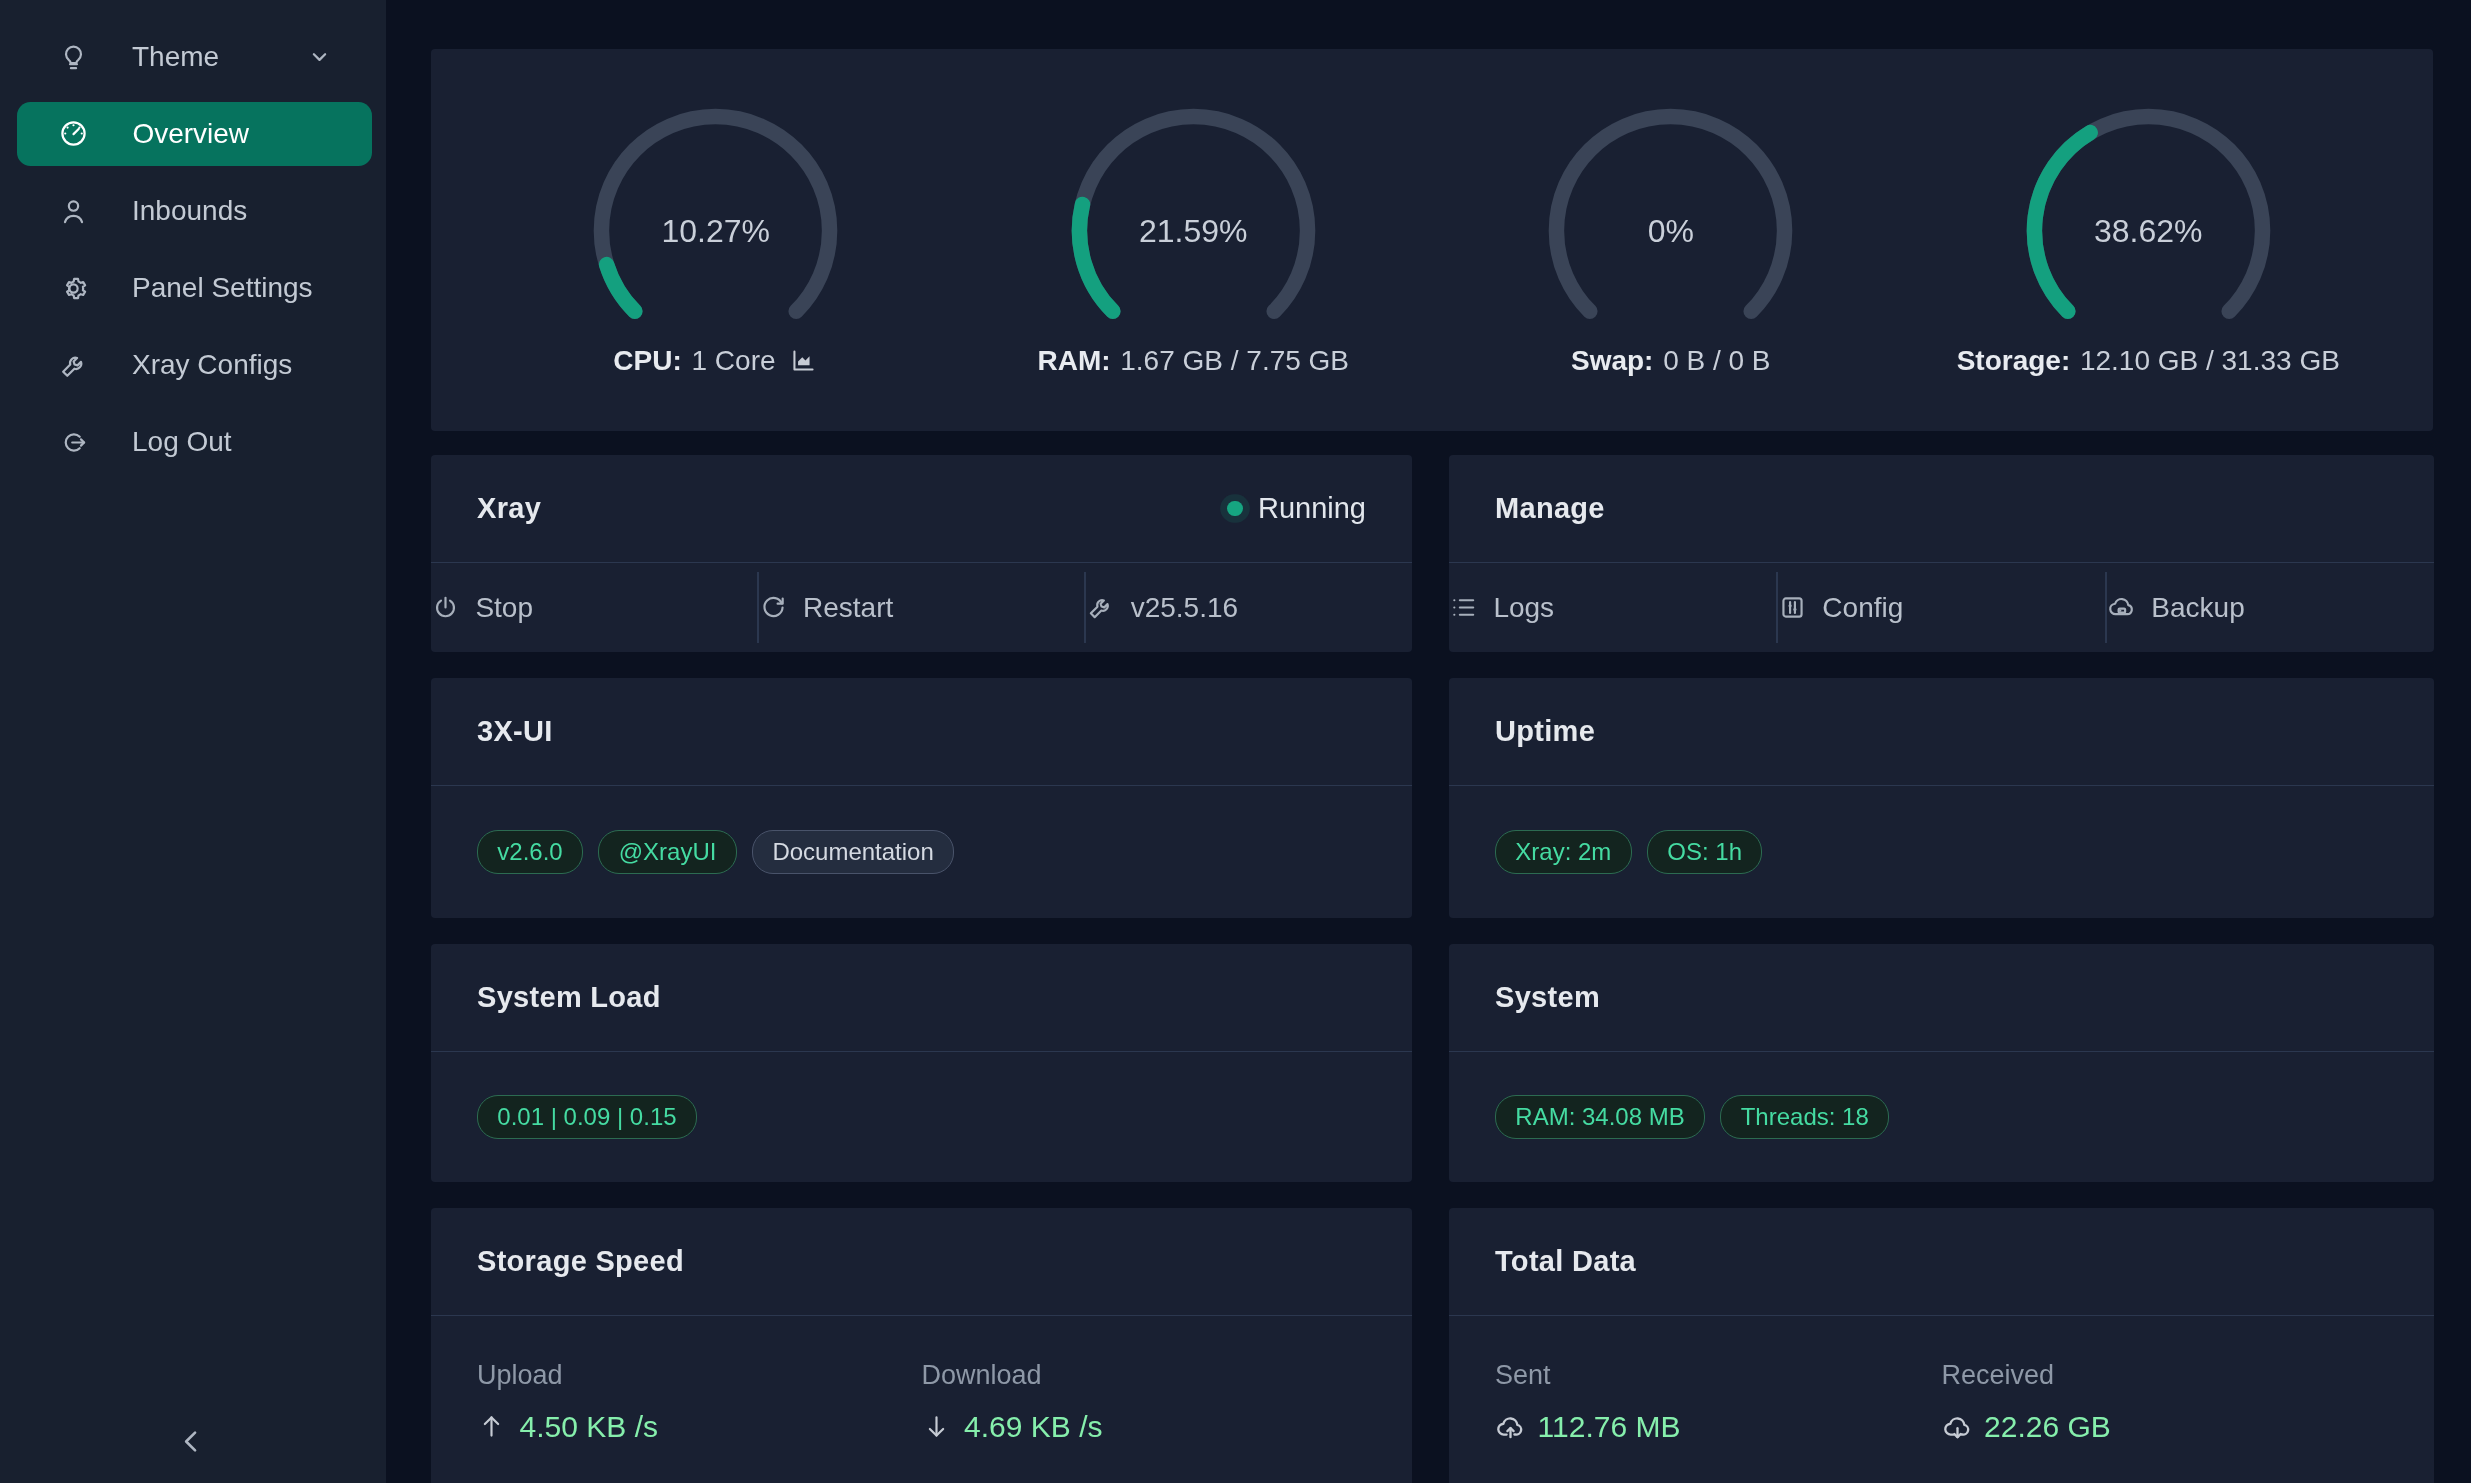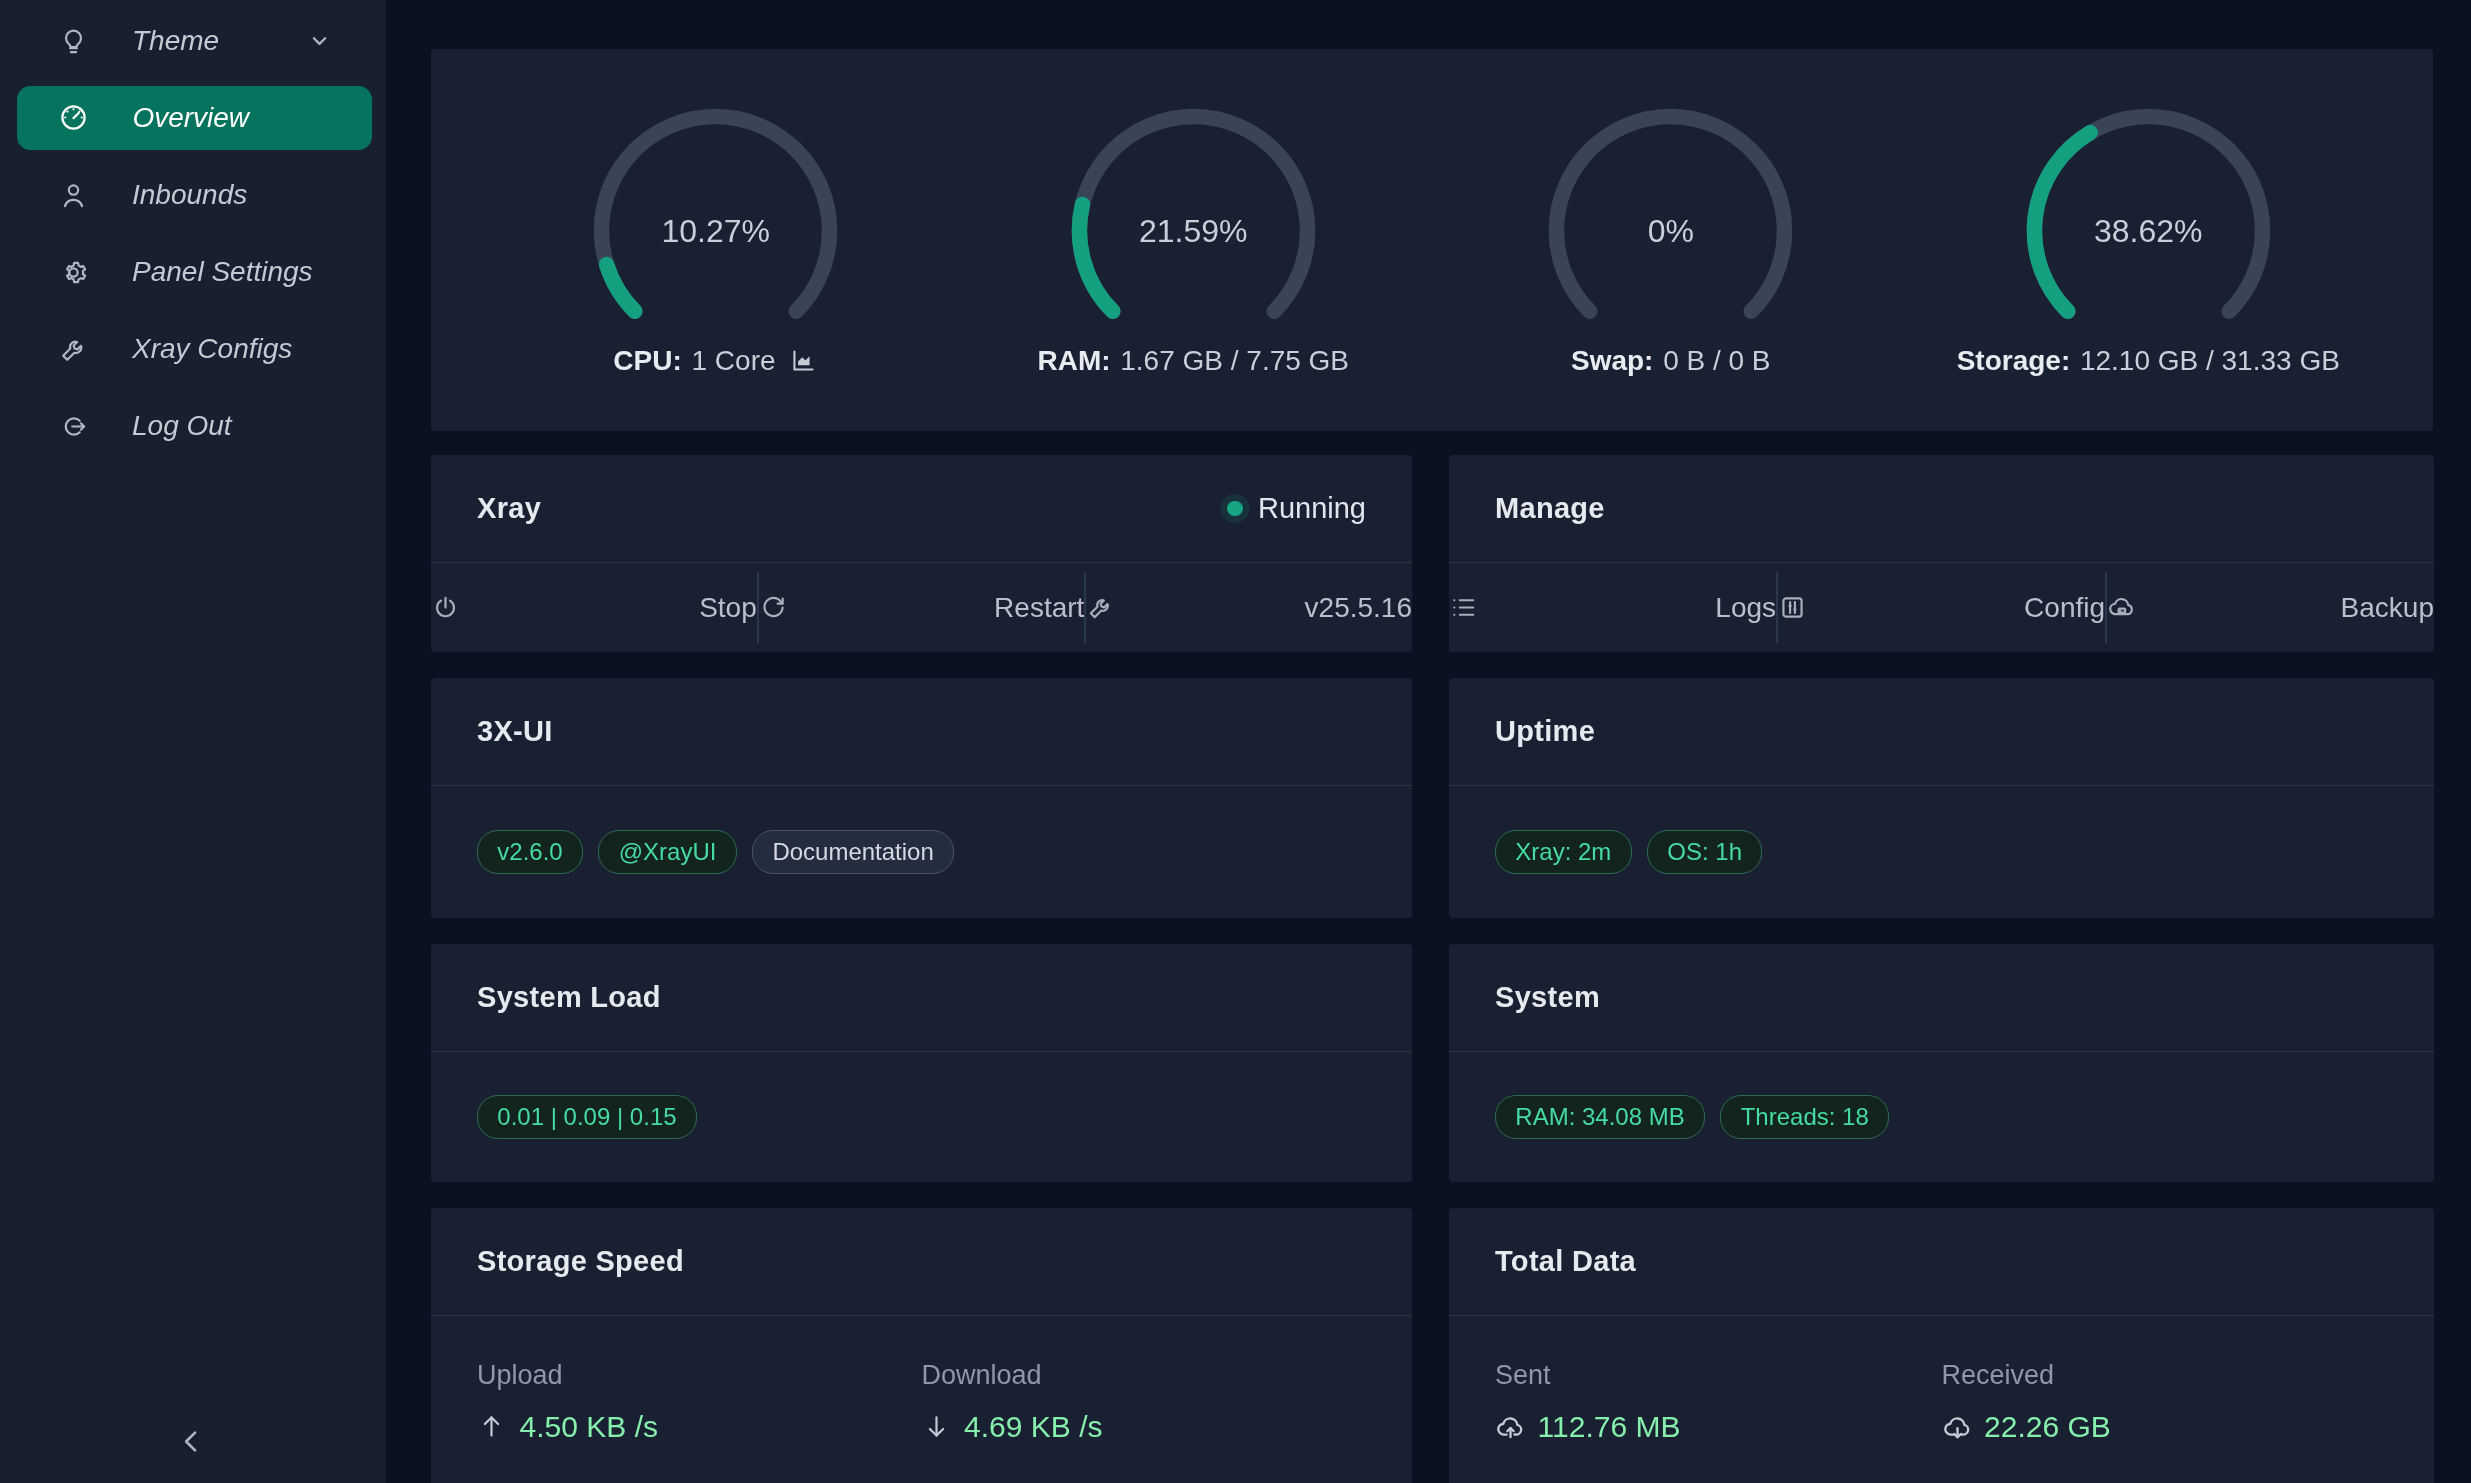--- a/index.html
+++ b/index.html
@@ -7,21 +7,21 @@
   body {
     background:#0b1120;
     font-family:"Liberation Sans", sans-serif;
     color:#cfd5de;
     -webkit-font-smoothing:antialiased;
   }
 
   
   .sidebar {
     position:absolute; left:0; top:0; width:386px; height:1483px;
-    background:#18202f; padding-top:2px;font-style:italic;
+    background:#18202f; padding-top:18px;
   }
   .side-item {
     height:77px; display:flex; align-items:center;
     padding-left:58px; gap:43px; color:#c3cad4; font-size:28px; cursor:pointer;
     position:relative;
   }
   .side-item .ic { width:31px; height:31px; flex:0 0 31px; color:#aeb6c2; display:flex; }
   .side-item.active {
     background:#06735e; color:#ffffff; border-radius:13.5px;
     margin:6.8px 14.5px 6.8px 17.4px; height:64px; padding-left:41px;
@@ -65,21 +65,21 @@
   
   .status { display:flex; align-items:center; gap:15.4px; font-size:29px; color:#e2e6ec; }
   .status-dot {
     width:15.4px; height:15.4px; border-radius:50%; background:#16a581;
     box-shadow:0 0 0 6.8px rgba(20,160,127,.14);
   }
 
   
   .actions { display:flex; width:100%; height:100%; align-items:center; padding:0; }
   .action {
-    flex:1; display:flex; align-items:center; justify-content:space-between; gap:15.4px;
+    flex:1; display:flex; align-items:center; justify-content:flex-start; gap:15.4px;
     font-size:28px; color:#b9c0cb; cursor:pointer; height:100%;
   }
   .action .ic { width:29px; height:29px; color:#a7afbb; display:flex; }
   .vsep { width:1.9px; height:71px; background:#2b374f; align-self:center; }
   .actions-body { padding:0; }
 
   
   .tagrow { display:flex; gap:15.4px; }
   .tag {
     font-size:24px; padding:6.8px 19.3px; border-radius:21px; white-space:nowrap;

